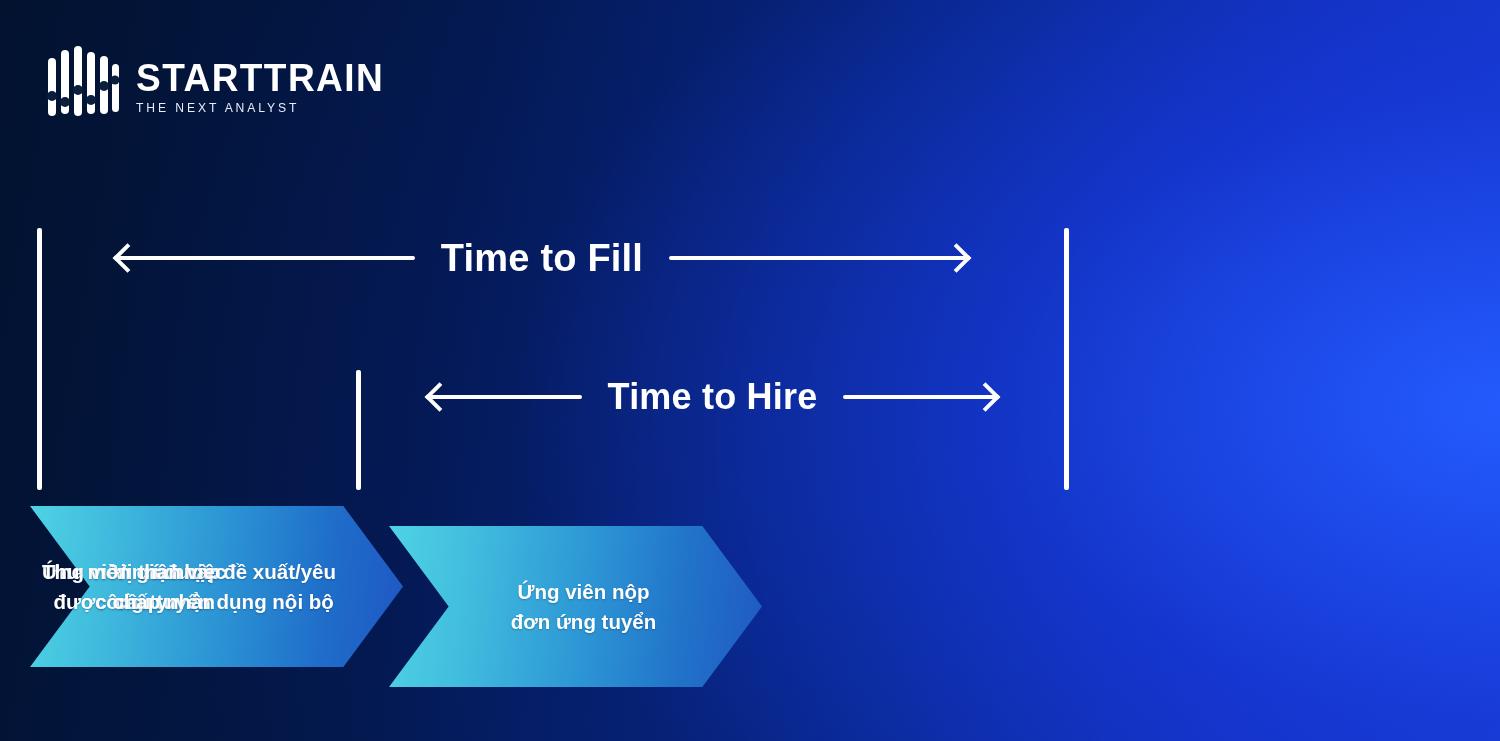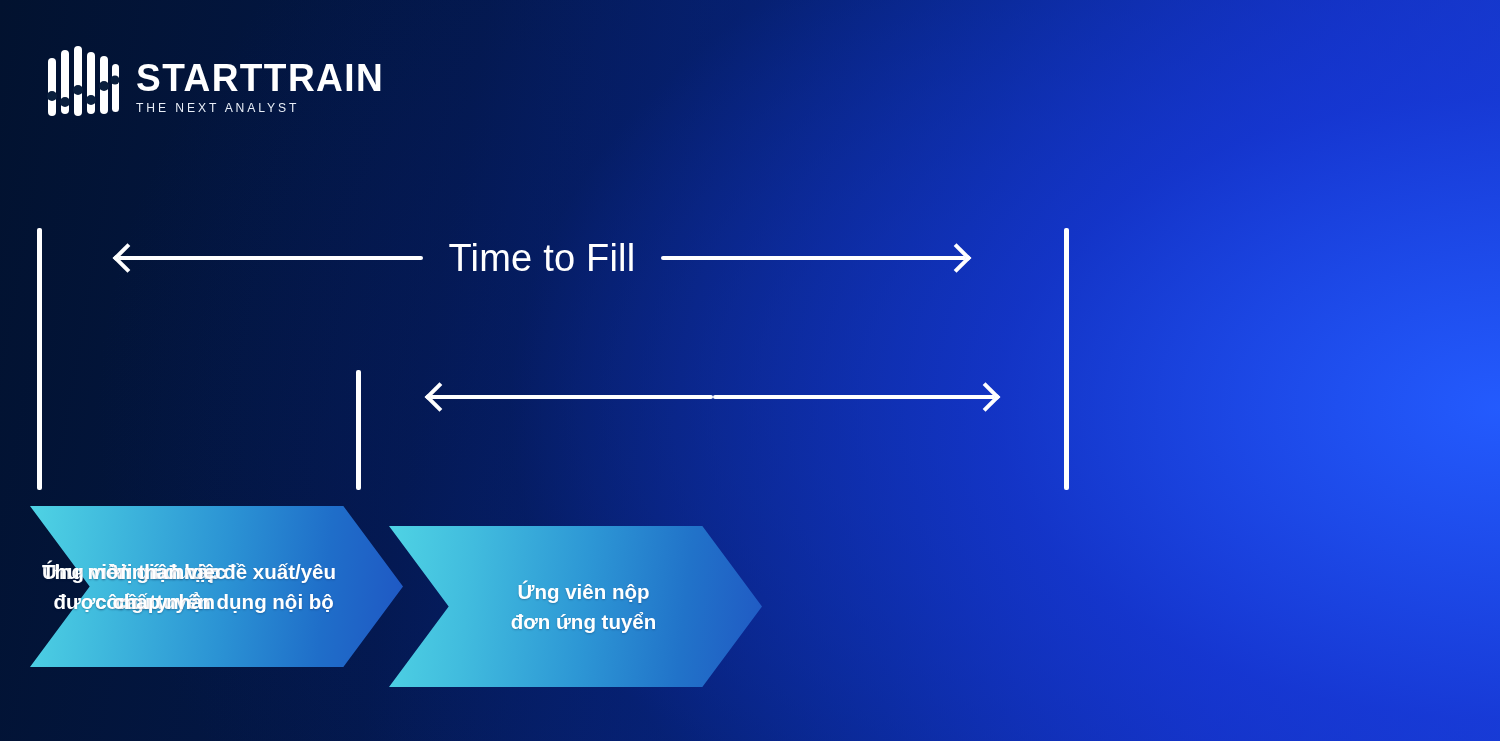--- a/index.html
+++ b/index.html
@@ -101,21 +101,21 @@
     height: 17px;
     border-top: 4px solid #ffffff;
     border-left: 4px solid #ffffff;
   }
   .m-head.left  { left: -1px;  transform: translateY(-50%) rotate(-45deg); }
   .m-head.right { right: -1px; transform: translateY(-50%) rotate(135deg); }
 
   .m-label {
     color: #ffffff;
     font-size: 38px;
-    font-weight: normal;
+    font-weight: bold;
     white-space: nowrap;
     padding: 0 26px;
     letter-spacing: 0.2px;
   }
   #measure-hire .m-label { font-size: 36px; }
   #measure-fill .m-arrow.lead  { flex-grow: 1.02; }
   #measure-fill .m-arrow.trail { flex-grow: 1.02; }
 
   
   #funnel {
@@ -199,20 +199,21 @@
       <div class="m-line"></div>
       <div class="m-head right"></div>
     </div>
   </div>
 
   <div class="measure" id="measure-hire">
     <div class="m-arrow lead">
       <div class="m-line"></div>
       <div class="m-head left"></div>
     </div>
+    <div class="m-label">Time to Hire</div>
     <div class="m-arrow trail">
       <div class="m-line"></div>
       <div class="m-head right"></div>
     </div>
   </div>
 
   <div id="funnel">
     <div class="chev" id="chev-1">
       <div class="chev-label">Vị trí được đề xuất/yêu
 cầu tuyển dụng nội bộ</div>

